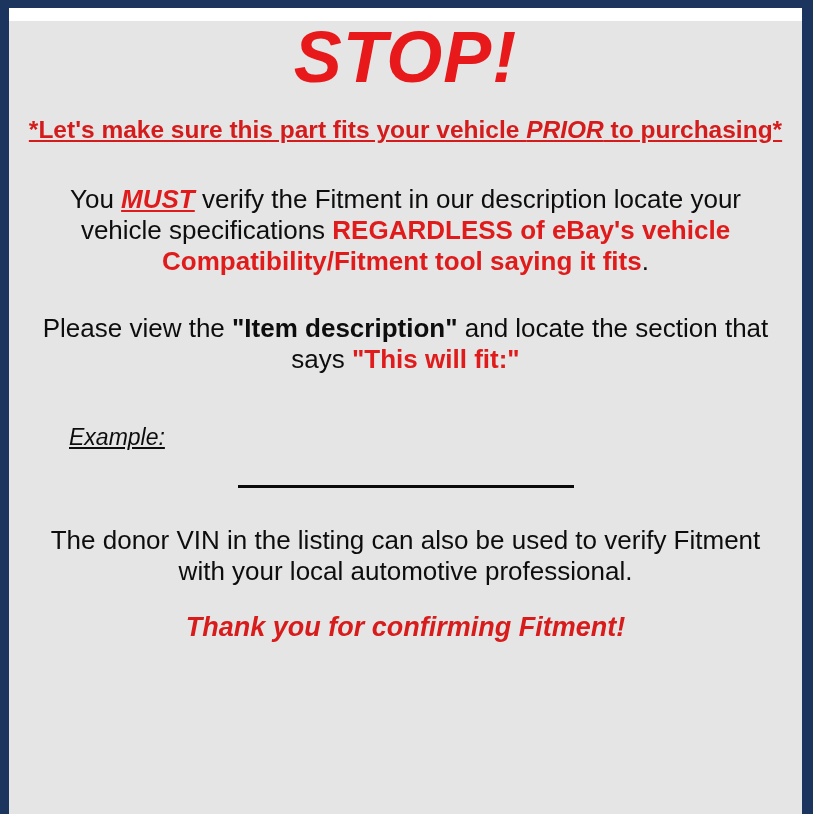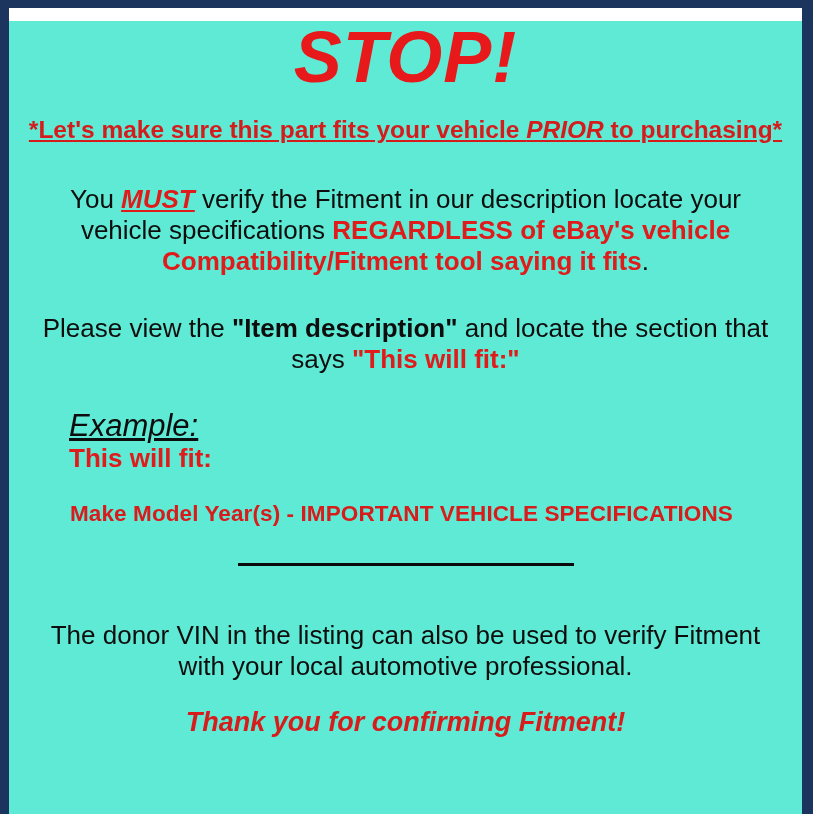--- a/index.html
+++ b/index.html
@@ -23,21 +23,21 @@
     border-left: 9px solid #1c355e;
     border-right: 11px solid #1c355e;
     border-bottom: 12px solid #1c355e;
     position: relative;
   }
 
   #notice-inner {
     box-sizing: border-box;
     width: 100%;
     height: 100%;
-    background: #5eead4;
+    background: #e5e5e5;
     padding: 0 14px;
     position: relative;
   }
   .i  { font-style: italic; }
 
   
   .headline {
     text-align: center;
     color: #e8191b;
     font-weight: bold;
@@ -68,21 +68,21 @@
     color: #0d0d0d;
     font-size: 26px;
     line-height: 1.19;
     margin: 0;
     padding: 0 16px;
   }
 
   .p-must   { margin-top: 40px; }
   .p-view   { margin-top: 36px; }
   .p-confirm{ margin-top: 33px; }
-  .p-vin    { margin-top: 48px; }
+  .p-vin    { margin-top: 30px; }
 
   .para .hl {
     color: #e01b1b;
     font-weight: bold;
   }
   .para .hl-italic {
     color: #e01b1b;
     font-weight: bold;
     font-style: italic;
     text-decoration: underline;
@@ -92,24 +92,25 @@
 
   
   .example-block {
     margin-top: 33px;
     padding-left: 46px;
     text-align: left;
   }
   .example-label {
     color: #0d0d0d;
     font-style: italic;
-    font-size: 31px;
+    font-size: 23px;
     text-decoration: underline;
     line-height: 1.15;
     display: inline-block;
+    margin-top: 16px;
   }
   .example-fit {
     color: #e01b1b;
     font-weight: bold;
     font-size: 26px;
     line-height: 1.12;
     margin-top: 1px;
   }
   .example-spec {
     color: #d81b1b;
@@ -154,22 +155,20 @@
     <h1 class="headline">STOP!</h1>
 
     <p class="tagline"><span>*Let's make sure this part fits your vehicle </span><span class="i">PRIOR</span><span> to purchasing*</span></p>
 
     <p class="para p-must"><span>You </span><span class="hl-italic">MUST</span><span> verify the Fitment in our description locate your vehicle specifications </span><span class="hl">REGARDLESS of eBay's vehicle Compatibility/Fitment tool saying it fits</span><span>.</span></p>
 
     <p class="para p-view"><span>Please view the </span><span class="strongblk">"Item description"</span><span> and locate the section that says </span><span class="redplain">"This will fit:"</span></p>
 
     <div class="example-block">
       <div class="example-label">Example:</div>
-      <div class="example-fit">This will fit:</div>
-      <div class="example-spec">Make Model Year(s) - IMPORTANT VEHICLE SPECIFICATIONS</div>
     </div>
 
     <div class="divider-wrap">
       <span class="divider"></span>
     </div>
 
 
     <p class="para p-vin">The donor VIN in the listing can also be used to verify Fitment with your local automotive professional.</p>
 
     <p class="thanks">Thank you for confirming Fitment!</p>

